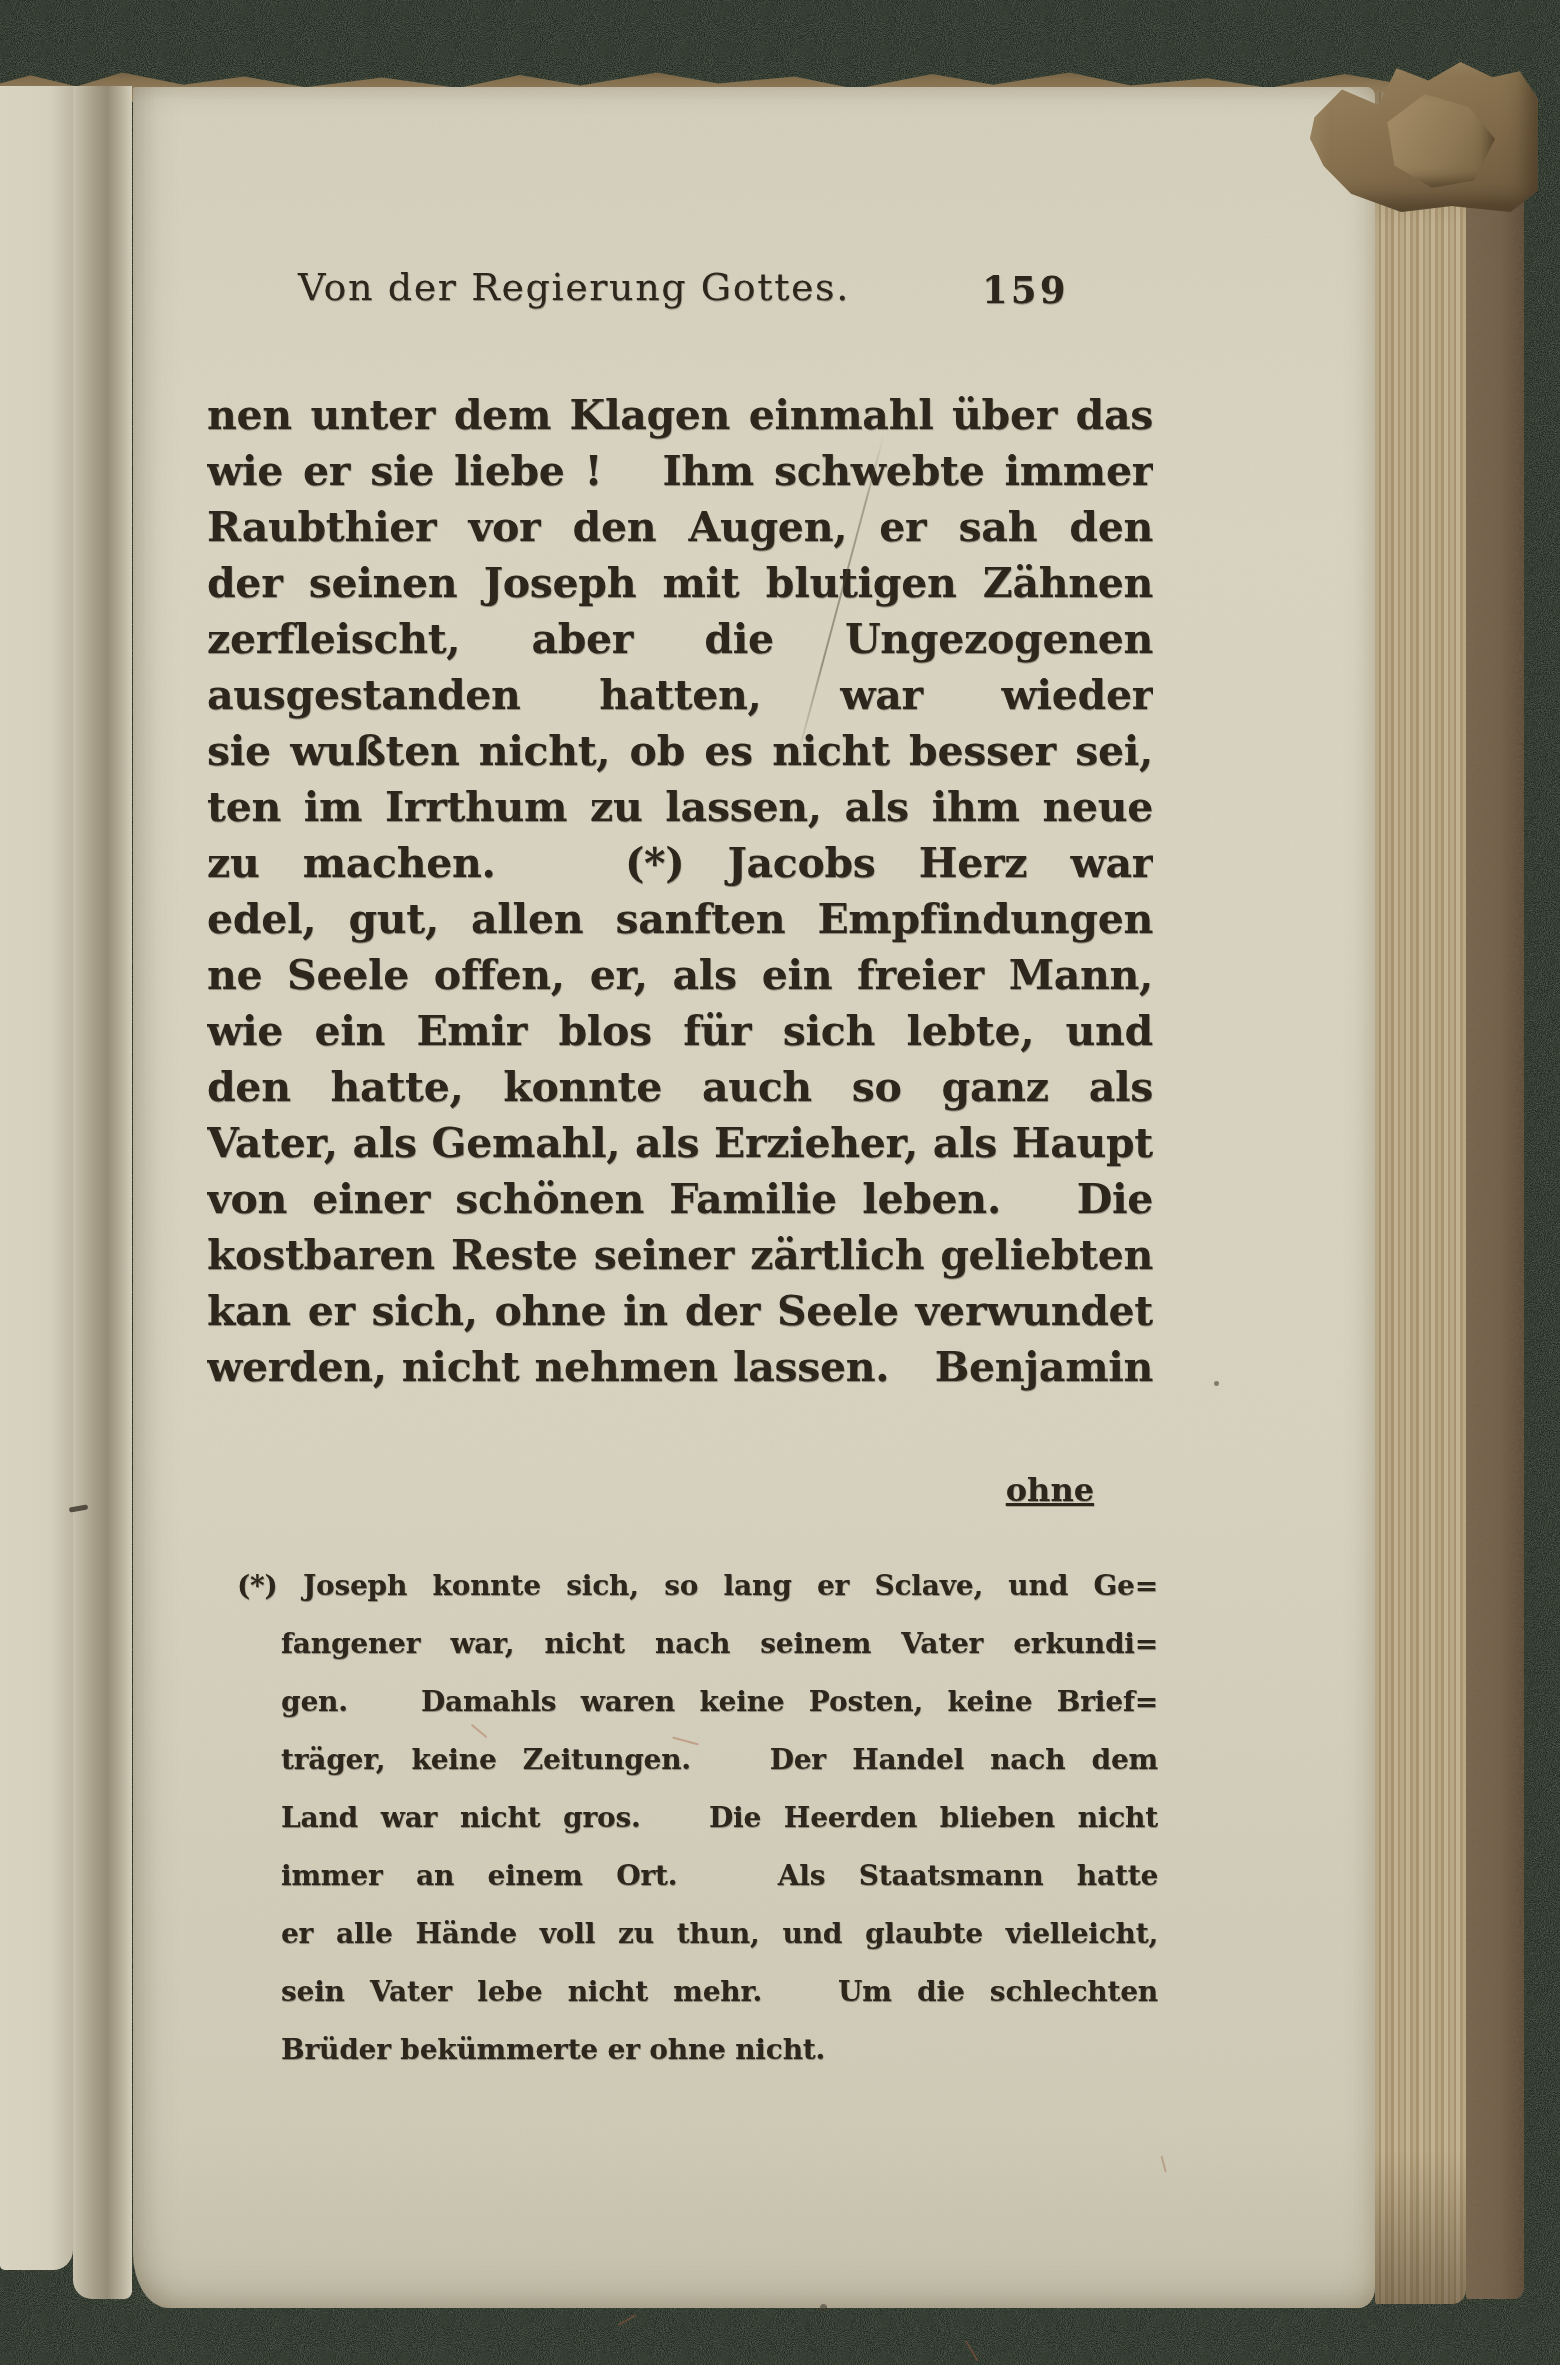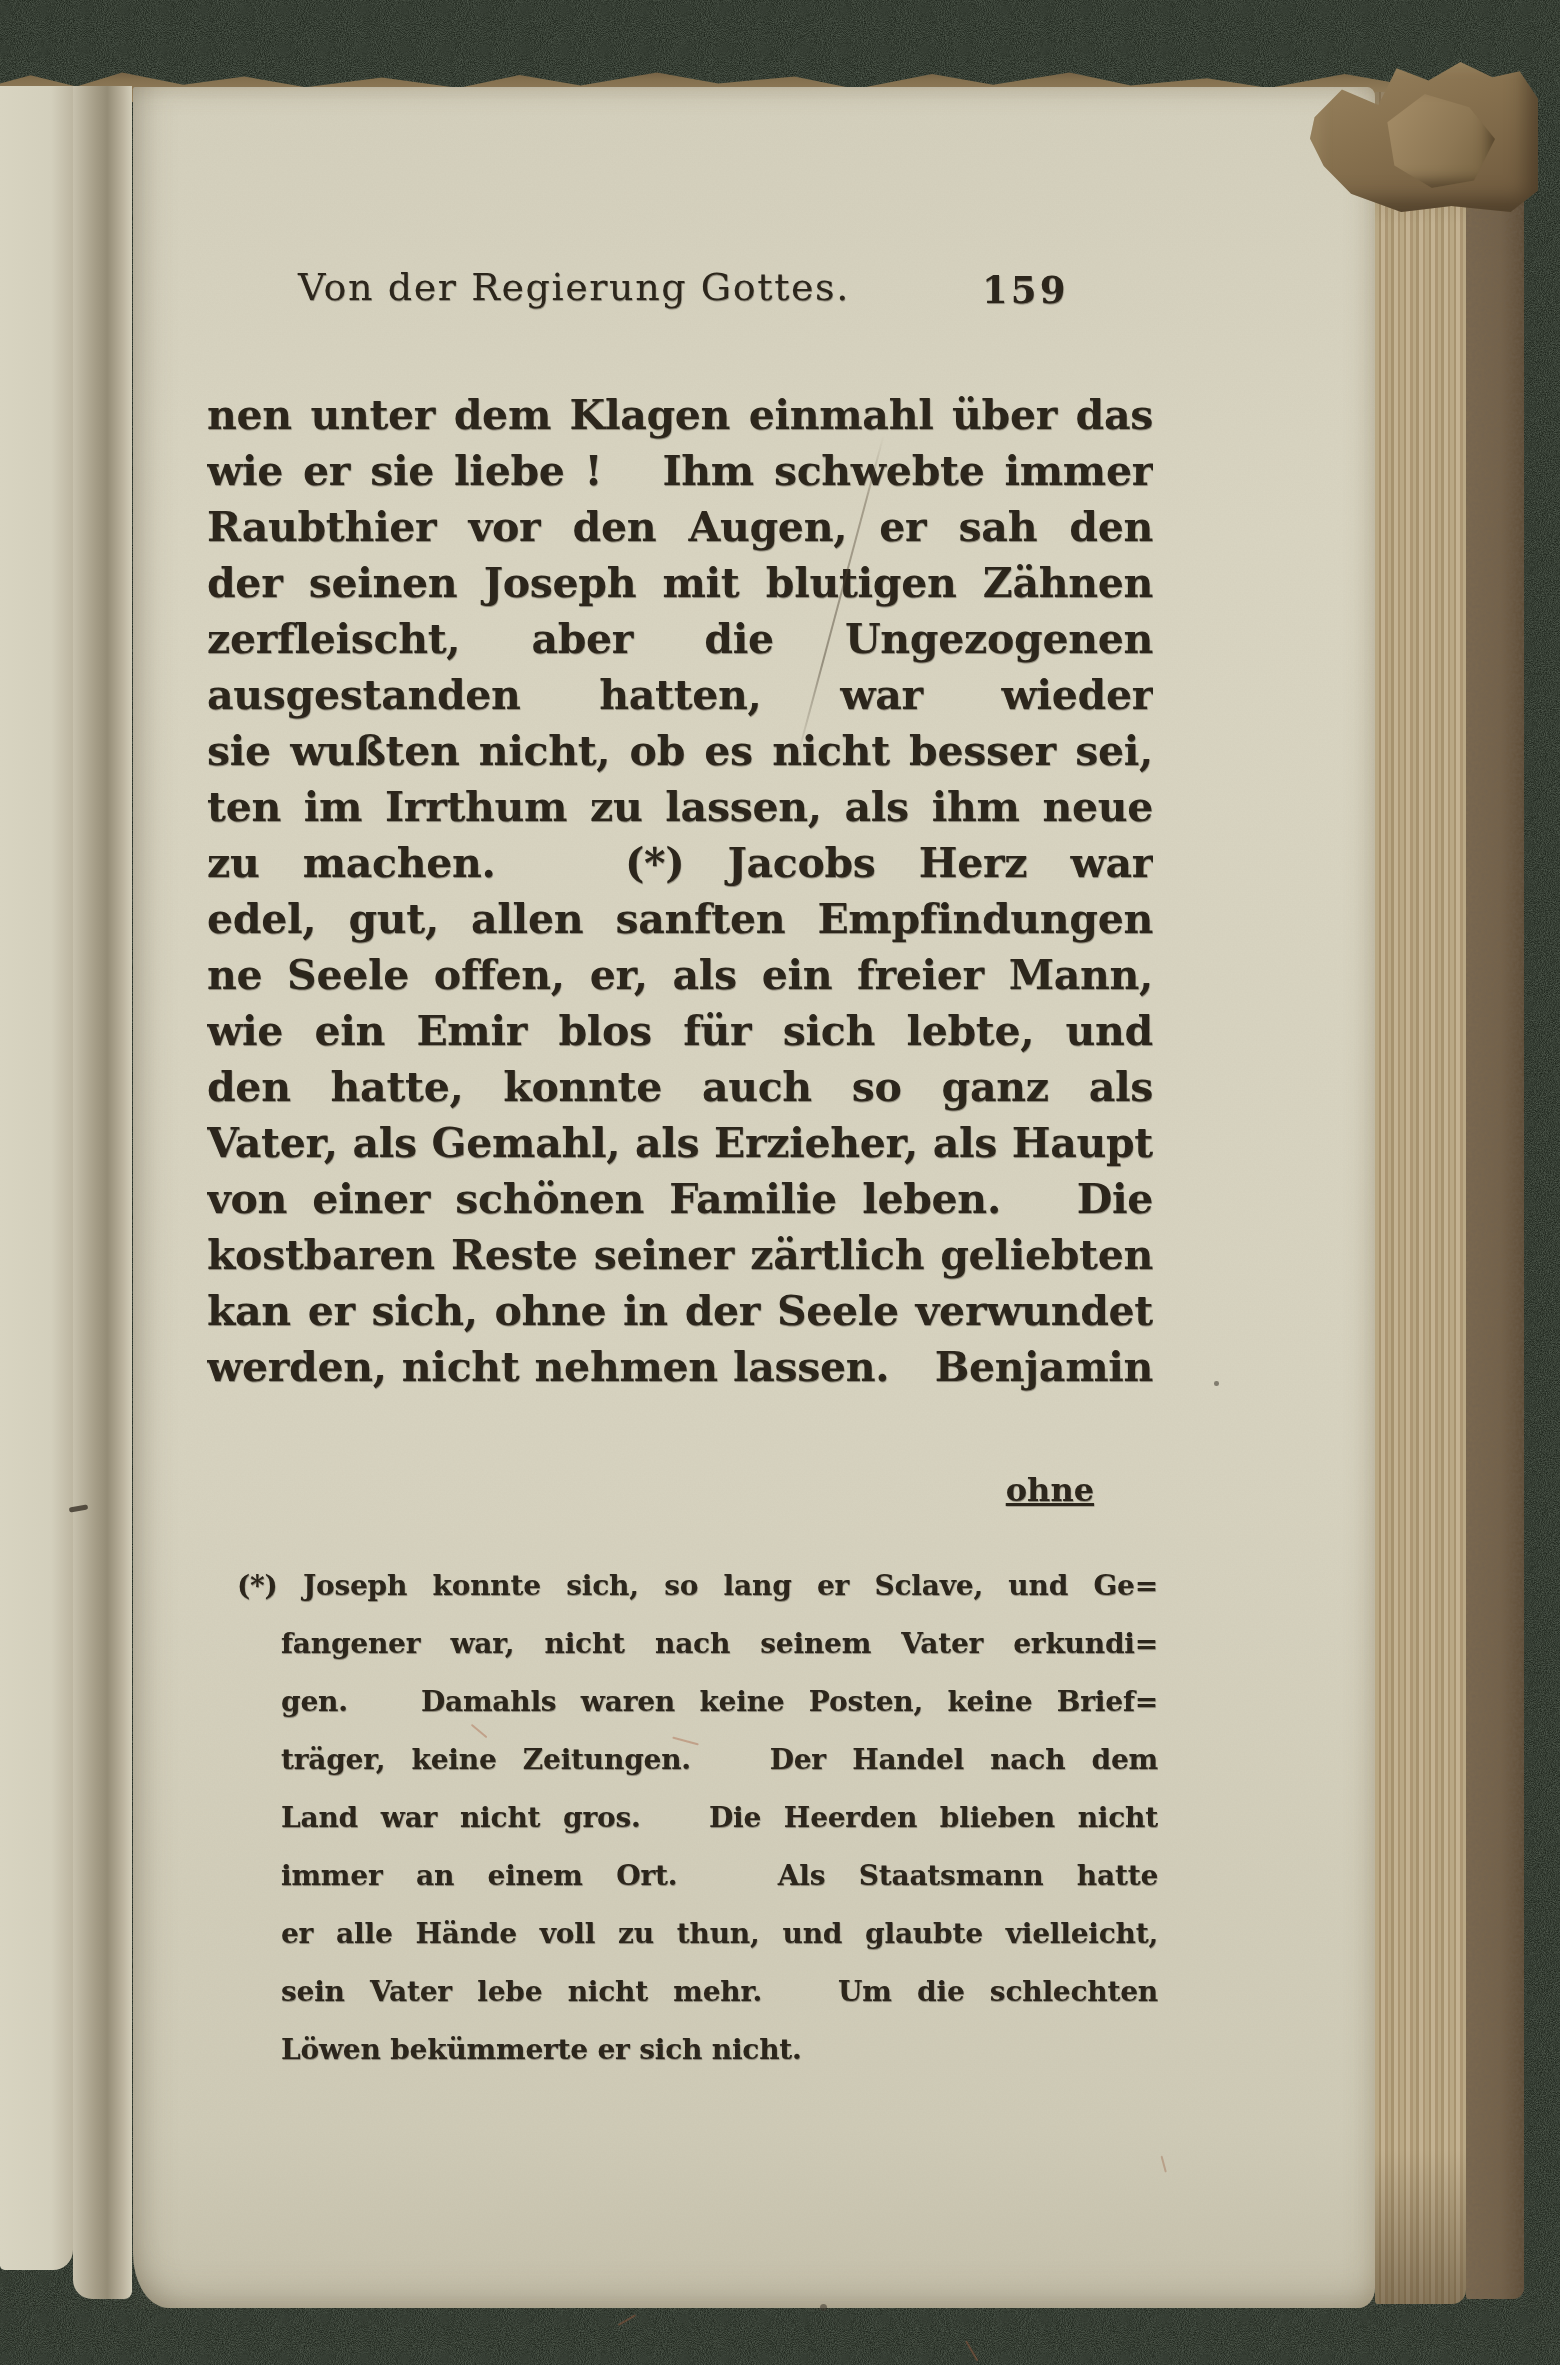--- a/index.html
+++ b/index.html
@@ -174,21 +174,21 @@
 
     <div class="footnote">
       <div class="fn-line first ink">(*) Joseph konnte sich, so lang er Sclave, und Ge=</div>
       <div class="fn-line ink">fangener war, nicht nach seinem Vater erkundi=</div>
       <div class="fn-line ink">gen.   Damahls waren keine Posten, keine Brief=</div>
       <div class="fn-line ink">träger, keine Zeitungen.   Der Handel nach dem</div>
       <div class="fn-line ink">Land war nicht gros.   Die Heerden blieben nicht</div>
       <div class="fn-line ink">immer an einem Ort.   Als Staatsmann hatte</div>
       <div class="fn-line ink">er alle Hände voll zu thun, und glaubte vielleicht,</div>
       <div class="fn-line ink">sein Vater lebe nicht mehr.   Um die schlechten</div>
-      <div class="fn-line last ink">Löwen bekümmerte er sich nicht.</div>
+      <div class="fn-line last ink">Brüder bekümmerte er ohne nicht.</div>
     </div>
 
     <div class="scratch" style="left:706px;top:343px;"></div>
     <div class="fiber f1"></div>
     <div class="fiber f2"></div>
     <div class="fiber f3"></div>
     <div class="fiber f4"></div>
     <div class="fiber f5"></div>
     <div class="dot d1"></div>
     <div class="dot d2"></div>

